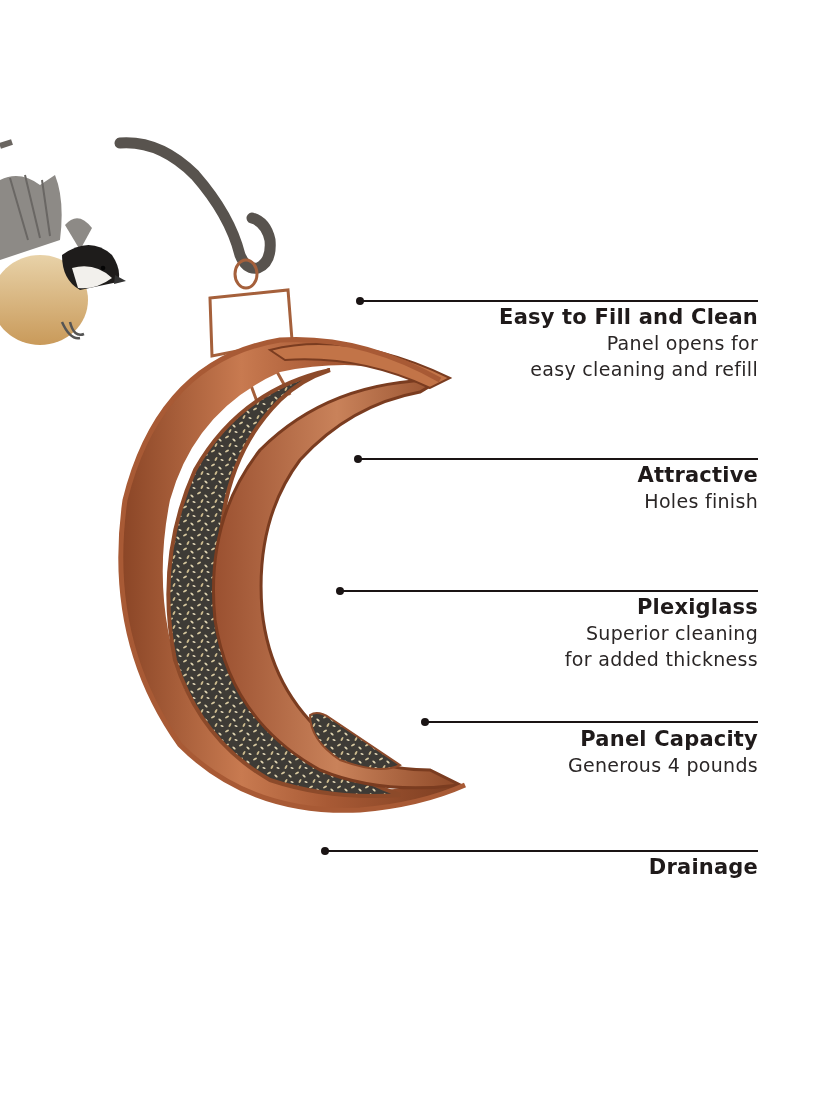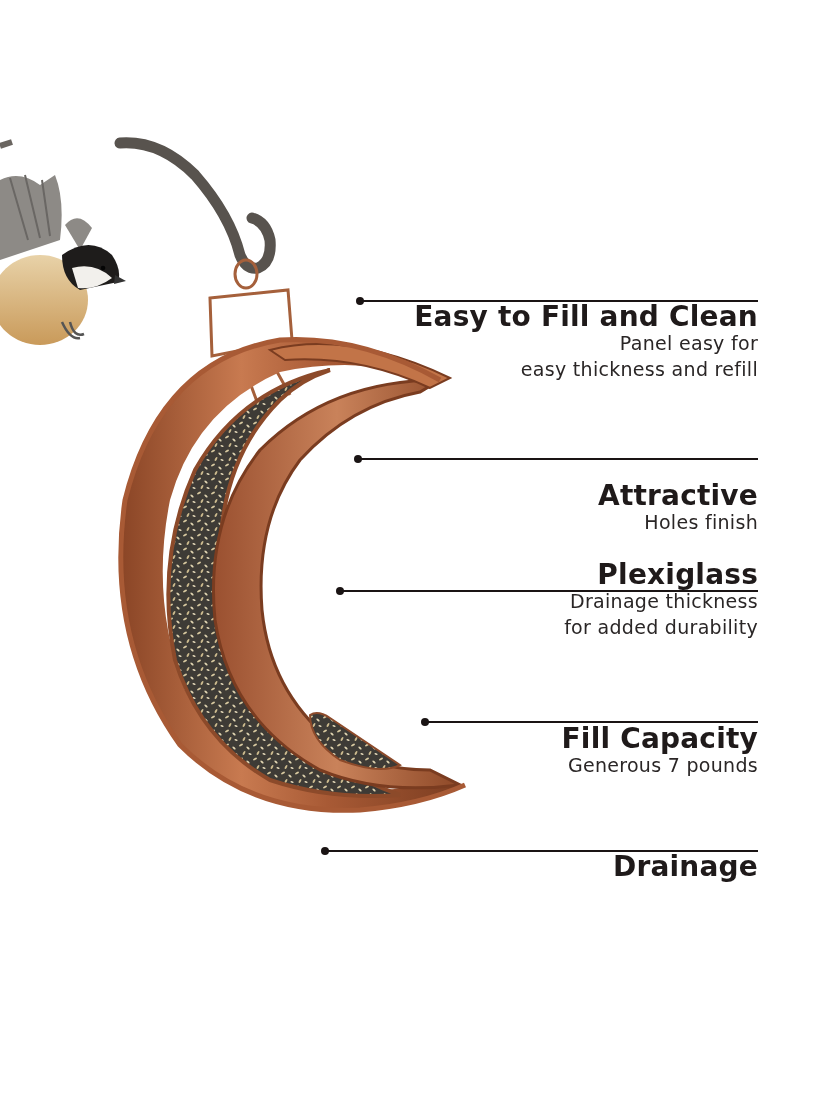--- a/index.html
+++ b/index.html
@@ -1,20 +1,20 @@
 <!DOCTYPE html>
 <html><head>
 <meta charset="utf-8">
 <style>
   html, body { margin:0; padding:0; background:#ffffff; }
   body { width:840px; height:1120px; position:relative; overflow:hidden;
          font-family:"DejaVu Sans", "Liberation Sans", sans-serif; }
   #art { position:absolute; left:0; top:0; width:840px; height:1120px; }
   .callout { position:absolute; right:82px; text-align:right; color:#1f1a1a; }
-  .callout .title { font-size:28px; font-weight:bold; letter-spacing:0.2px; line-height:26px; }
+  .callout .title { font-size:21px; font-weight:bold; letter-spacing:0.2px; line-height:26px; }
   .callout .desc { font-size:19px; font-weight:normal; color:#2a2626; line-height:26px; letter-spacing:0.3px; }
   .leader { position:absolute; height:2px; background:#1a1414; }
   .leader .dot { position:absolute; left:-3px; top:-3px; width:8px; height:8px; border-radius:50%; background:#1a1414; }
 </style>
 </head>
 <body>
 
 <svg id="art" viewBox="0 0 840 1120" xmlns="http://www.w3.org/2000/svg">
   <defs>
     <linearGradient id="copperGrad" x1="0" y1="0" x2="1" y2="0">
@@ -93,31 +93,31 @@
   </div>
 <div class="leader" style="left:424px; top:721px; width:334px;">
     <span class="dot"></span>
   </div>
 <div class="leader" style="left:324px; top:850px; width:434px;">
     <span class="dot"></span>
   </div>
 
 <div class="callout" style="top:304px;">
   <div class="title">Easy to Fill and Clean</div>
-  <div class="desc">Panel easy for</div>
-  <div class="desc">easy thickness and refill</div>
+  <div class="desc">Panel opens for</div>
+  <div class="desc">easy cleaning and refill</div>
 </div>
-<div class="callout" style="top:462px;margin-top:21px;">
+<div class="callout" style="top:462px;">
   <div class="title">Attractive</div>
   <div class="desc">Holes finish</div>
 </div>
-<div class="callout" style="top:562px;">
+<div class="callout" style="top:594px;">
   <div class="title">Plexiglass</div>
-  <div class="desc">Drainage thickness</div>
-  <div class="desc">for added durability</div>
+  <div class="desc">Superior cleaning</div>
+  <div class="desc">for added thickness</div>
 </div>
 <div class="callout" style="top:726px;">
-  <div class="title">Fill Capacity</div>
-  <div class="desc">Generous 7 pounds</div>
+  <div class="title">Panel Capacity</div>
+  <div class="desc">Generous 4 pounds</div>
 </div>
 <div class="callout" style="top:854px;">
   <div class="title">Drainage</div>
 </div>
 
 </body></html>

